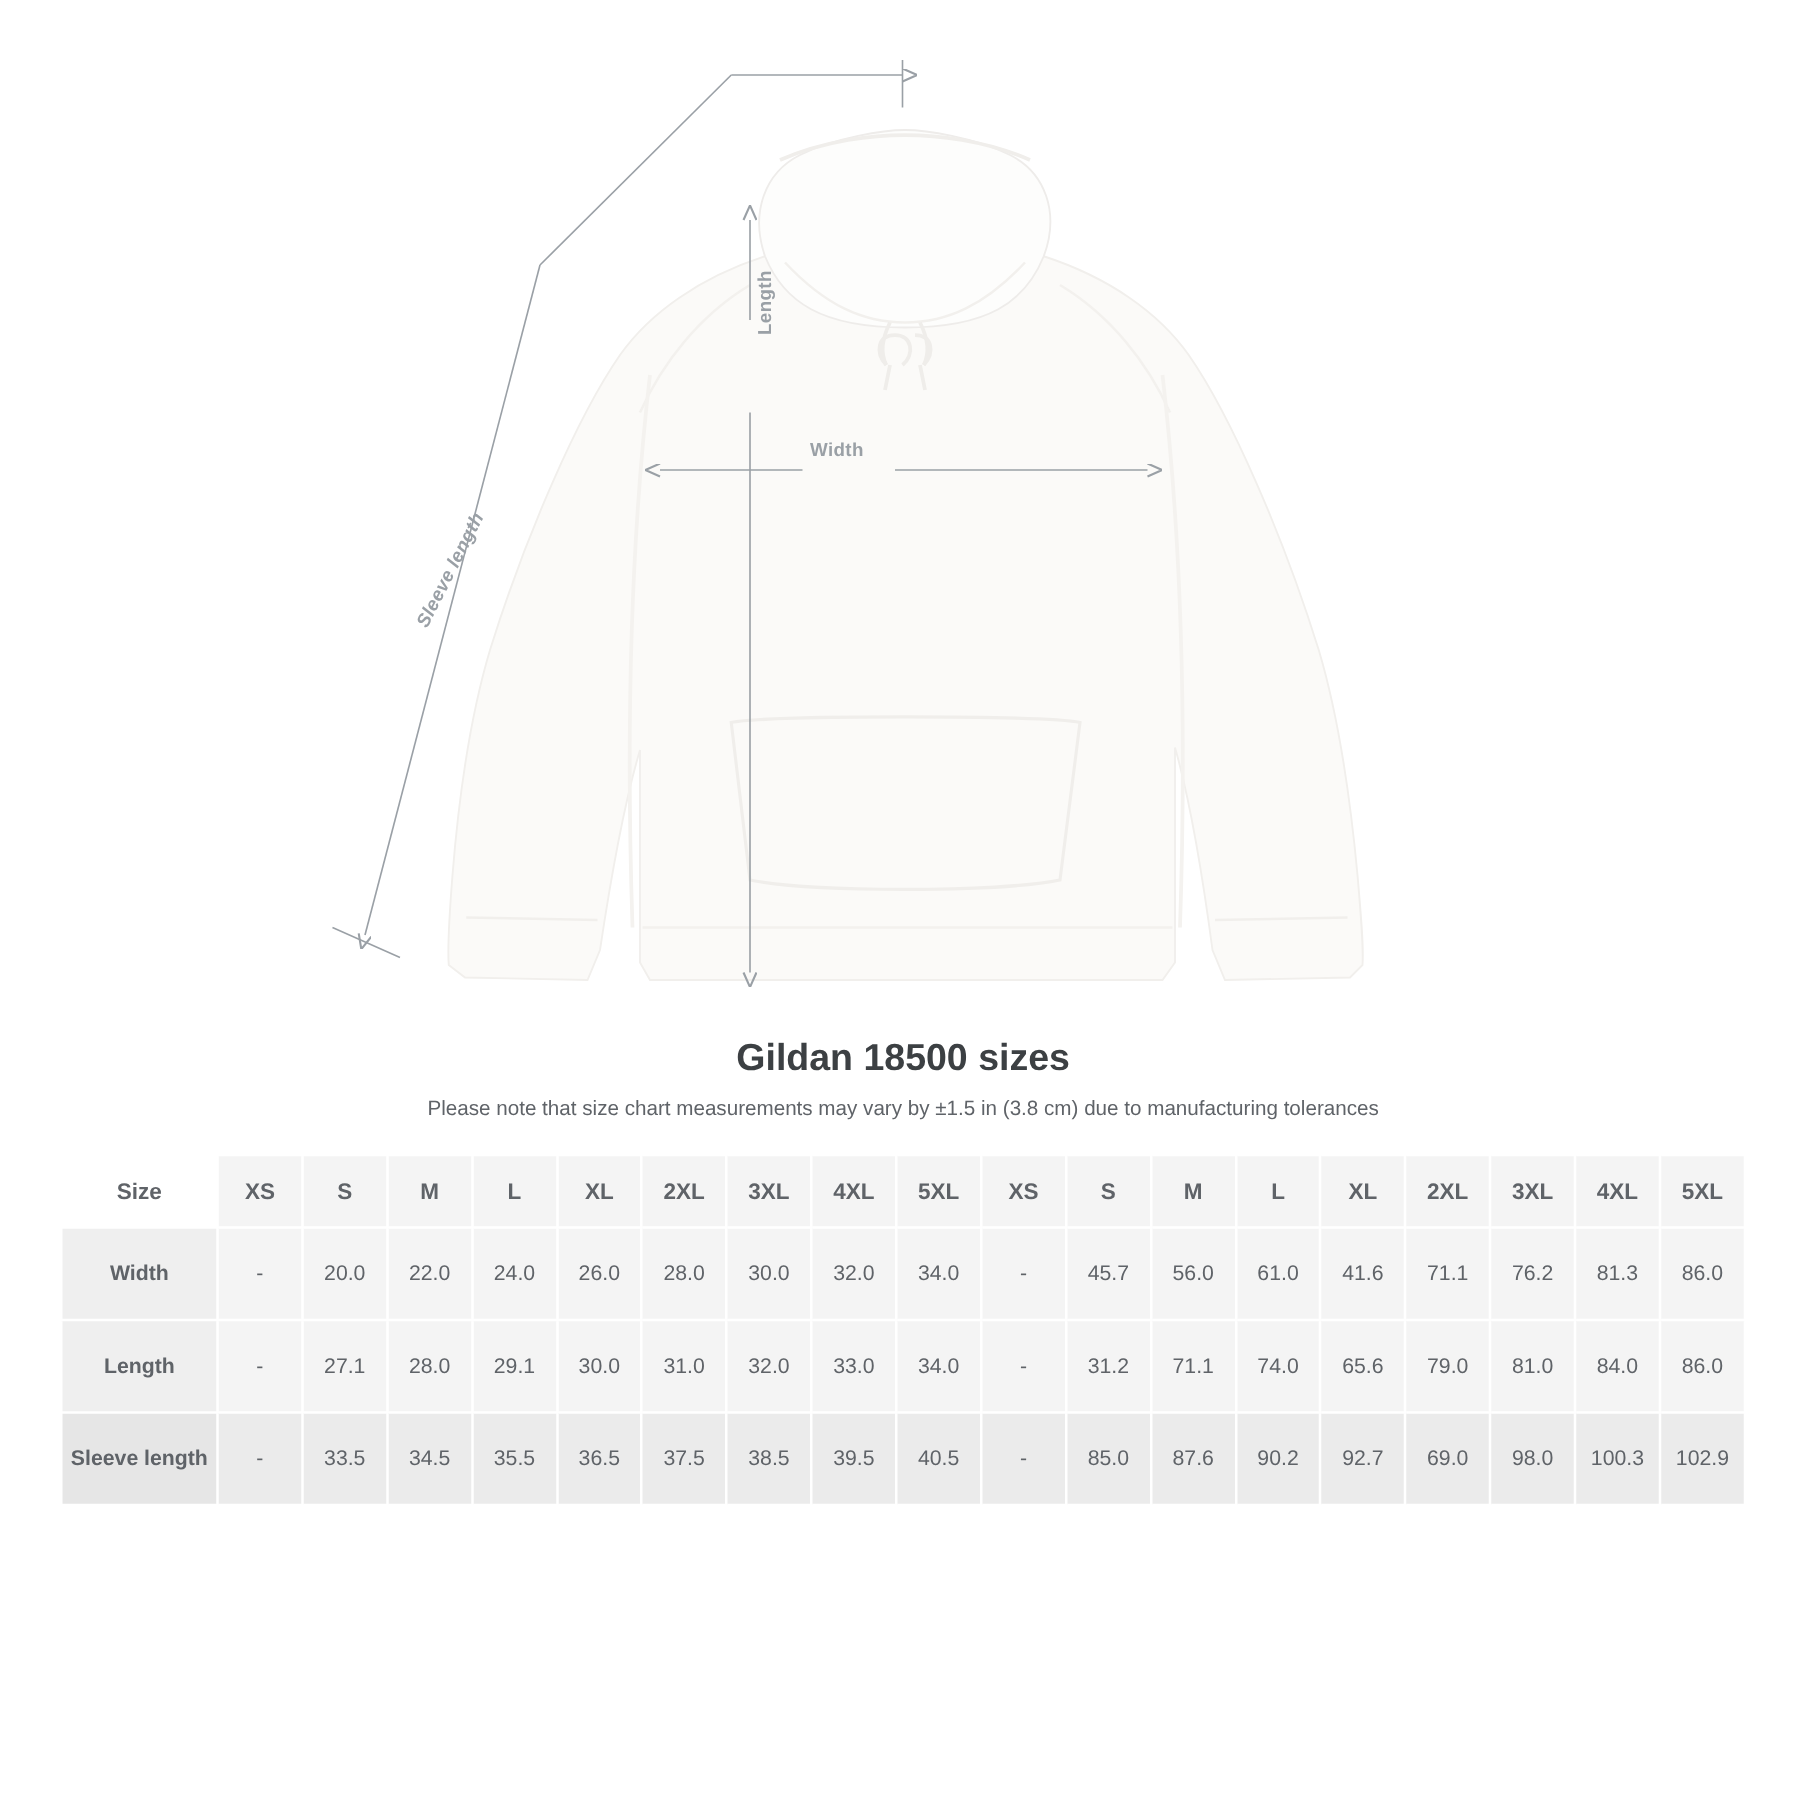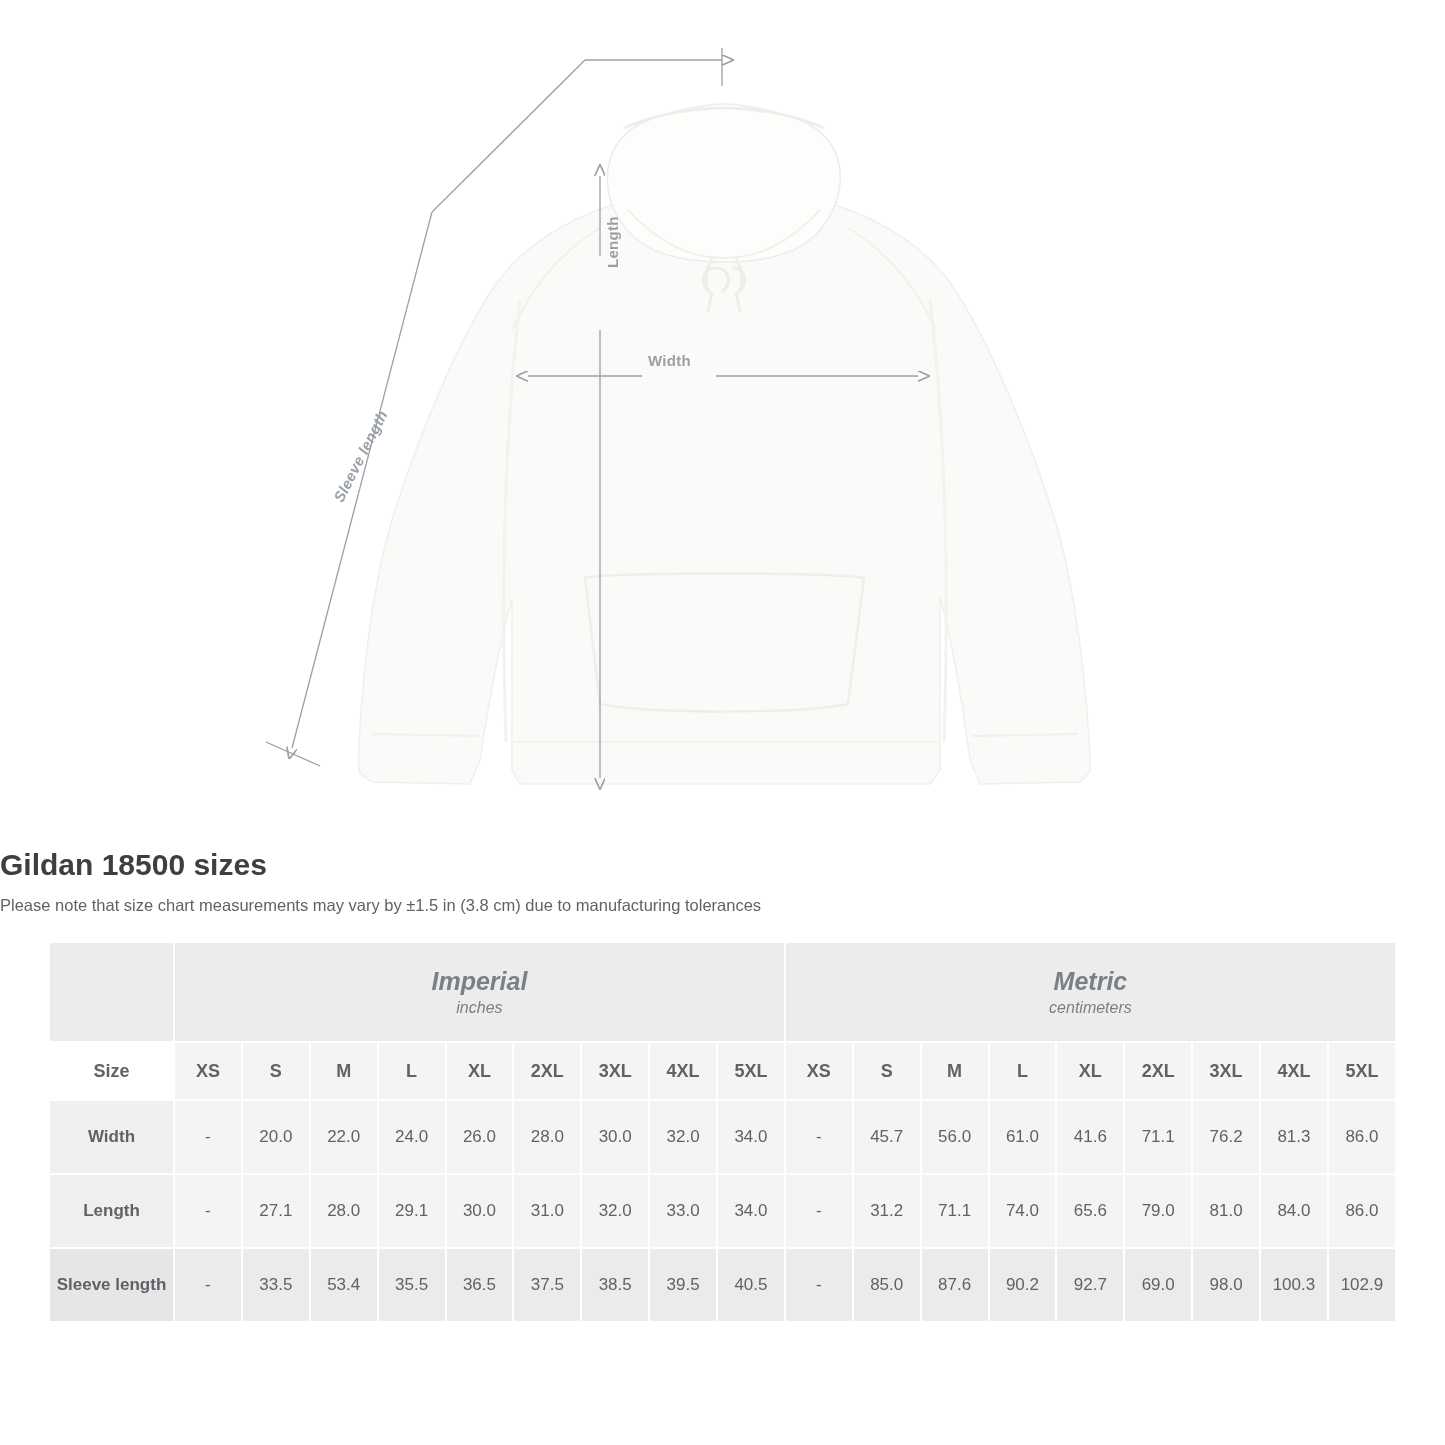--- a/index.html
+++ b/index.html
@@ -38,21 +38,21 @@
     transform-origin: left top;
   }
   .dim-label.sleeve {
     left: 330px; top: 497px;
     transform: rotate(-63deg);
     transform-origin: left top;
     font-style: italic;
   }
 
   
-  .title-block { text-align: left; margin-top: 18px; }
+  .title-block { text-align: center; }
   .chart-title {
     font-size: 30px;
     font-weight: bold;
     color: #3c4043;
     margin: 0 0 14px 0;
   }
   .chart-note {
     font-size: 16.5px;
     color: #5f6368;
     margin: 0;
@@ -228,31 +228,20 @@
           <col>
           <col>
           <col>
           <col>
           <col>
           <col>
           <col>
           <col>
       </colgroup>
       <tbody>
-        <tr>
-          <td class="unit-head"></td>
-          <td class="unit-head" colspan="9">
-            <div class="u-name">Imperial</div>
-            <div class="u-sub">inches</div>
-          </td>
-          <td class="unit-head" colspan="9">
-            <div class="u-name">Metric</div>
-            <div class="u-sub">centimeters</div>
-          </td>
-        </tr>
 
         <tr class="header-row">
           <td class="rowlabel">Size</td>
           <td>XS</td>
           <td>S</td>
           <td>M</td>
           <td>L</td>
           <td>XL</td>
           <td>2XL</td>
           <td>3XL</td>
@@ -310,21 +299,21 @@
           <td>79.0</td>
           <td>81.0</td>
           <td>84.0</td>
           <td>86.0</td>
         </tr>
 
         <tr class="data-row alt">
           <td class="rowlabel">Sleeve length</td>
           <td>-</td>
           <td>33.5</td>
-          <td>53.4</td>
+          <td>34.5</td>
           <td>35.5</td>
           <td>36.5</td>
           <td>37.5</td>
           <td>38.5</td>
           <td>39.5</td>
           <td>40.5</td>
           <td>-</td>
           <td>85.0</td>
           <td>87.6</td>
           <td>90.2</td>

